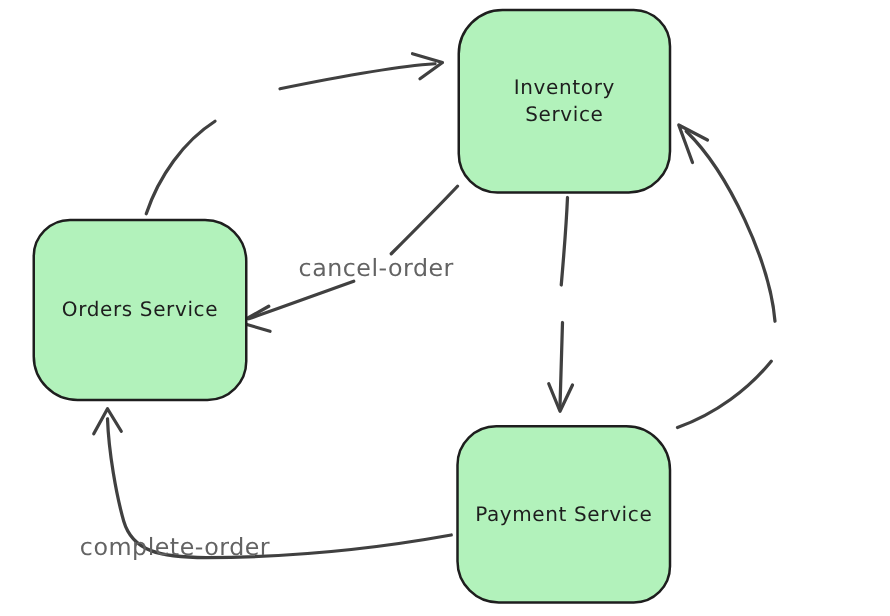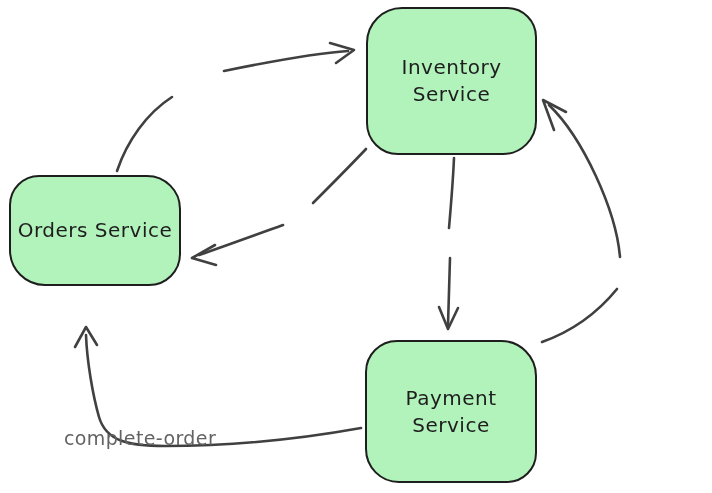--- a/index.html
+++ b/index.html
@@ -33,26 +33,26 @@
     background: var(--node-fill, #b2f2bb);
     border: 2.5px solid var(--node-border, #1e1e1e);
     border-radius: 34px 30px 36px 30px;
     display: flex;
     align-items: center;
     justify-content: center;
     text-align: center;
   }
   .node .node-label {
     color: var(--node-text, #1e1e1e);
-    font-size: 20px;
+    font-size: 16px;
     line-height: 1.35;
     letter-spacing: 0.5px;
   }
   .node-inventory { left: 366px; top: 7px;   width: 171px; height: 148px; border-radius: 36px 30px 34px 32px; }
-  .node-orders    { left: 9px;  top: 175px; width: 172px; height: 111px; border-radius: 30px 34px 32px 36px; }
+  .node-orders    { left: 26px;  top: 175px; width: 172px; height: 146px; border-radius: 30px 34px 32px 36px; }
   .node-payment   { left: 365px; top: 340px; width: 172px; height: 143px; border-radius: 32px 36px 30px 34px; }
   .node-inventory .node-label { max-width: 125px; }
   .edge-label {
     position: absolute;
     transform: translate(-50%, -50%);
     white-space: nowrap;
     color: var(--edge-label-text, #636363);
     font-size: 19px;
     letter-spacing: 0.4px;
   }
@@ -105,18 +105,19 @@
 
   <div class="node node-orders">
     <span class="node-label">Orders Service</span>
   </div>
 
   <div class="node node-payment">
     <span class="node-label">Payment Service</span>
   </div>
 
 
+  <div class="edge-label label-cancel">cancel-order</div>
 
 
 
   <div class="edge-label label-complete">complete-order</div>
 
 </div>
 
 </body></html>

